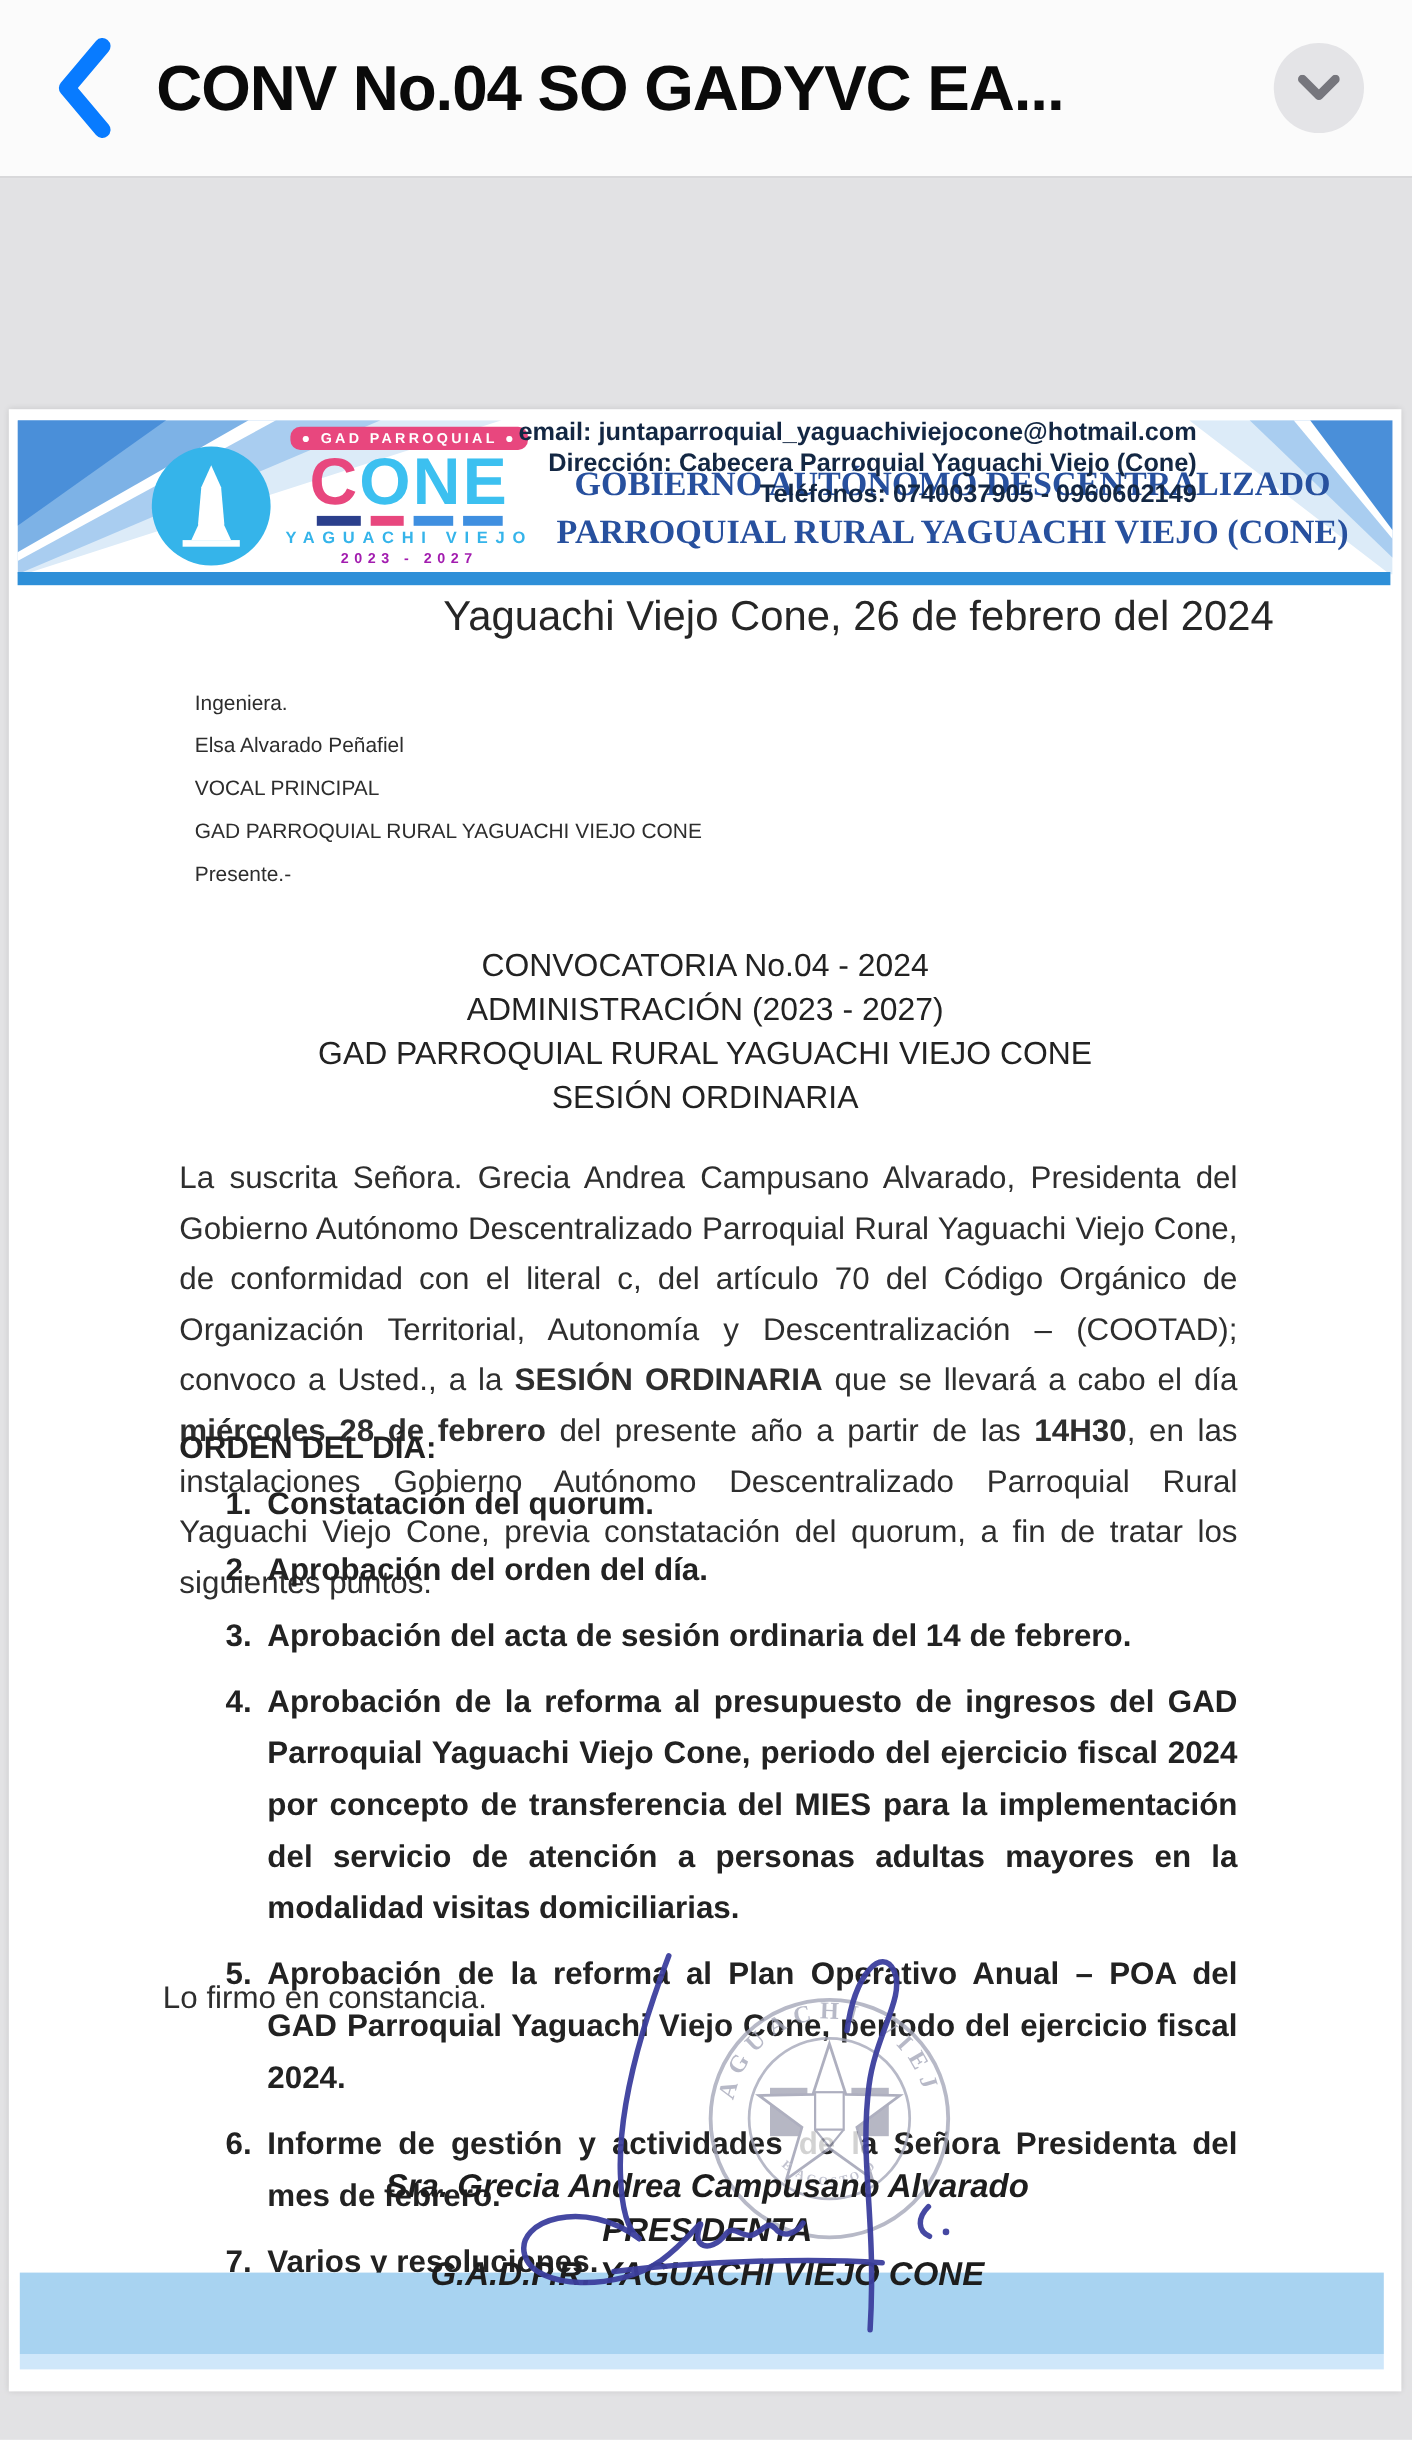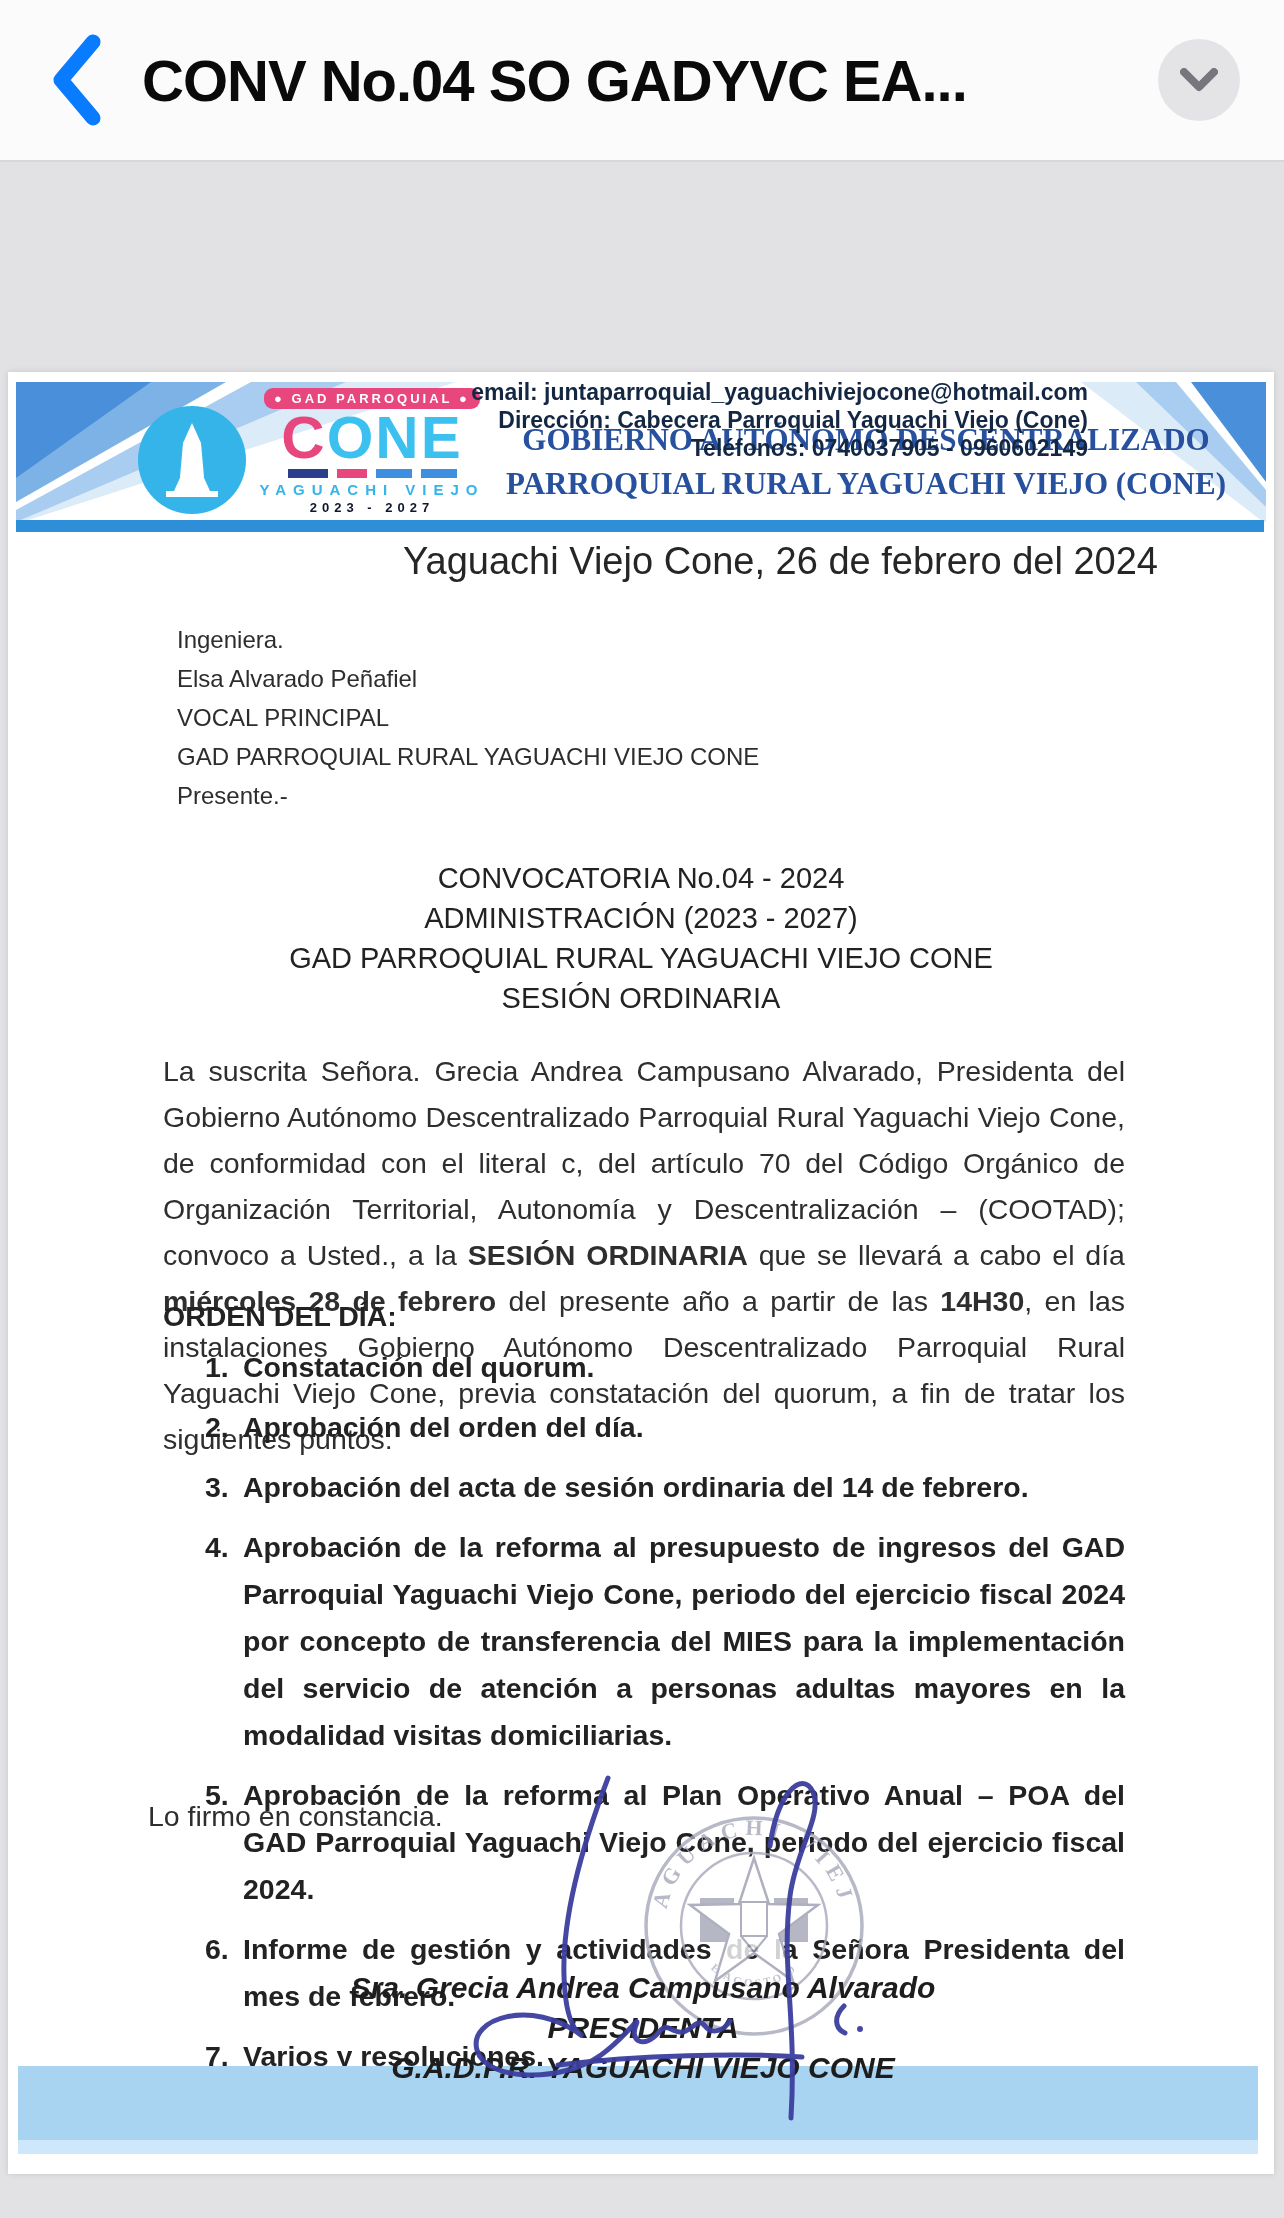--- a/index.html
+++ b/index.html
@@ -48,31 +48,31 @@
   .logo-badge {
     display:inline-block; background:#e8477e; color:#fff; font-size:13px; font-weight:700;
     letter-spacing:3px; padding:3px 10px; border-radius:9px; margin-top:4px;
   }
   .logo-word { font-size:60px; font-weight:800; letter-spacing:2px; line-height:58px; }
   .logo-word .c1 { color:#e8477e; }
   .logo-word .c2 { color:#3cc0f0; }
   .logo-bars { display:flex; justify-content:center; gap:9px; margin:2px 0 3px; }
   .logo-bars i { height:9px; display:block; }
   .logo-sub { color:#35b4ea; font-size:15px; font-weight:700; letter-spacing:7px; }
-  .logo-period { color:#0f172a; font-size:13px; font-weight:700; letter-spacing:5px; margin-top:2px; }
+  .logo-period { color:#a21caf; font-size:13px; font-weight:700; letter-spacing:5px; margin-top:2px; }
   .org-name {
     position:absolute; left:470px; top:36px; width:760px; text-align:center;
     font-family:"Liberation Serif", serif; font-weight:700; color:#27509e;
     font-size:31px; line-height:44px;
   }
   .divider { position:absolute; left:8px; right:10px; top:148px; height:12px; background:#2e8fd8; }
 
   .date-line { position:absolute; top:168px; right:116px; font-size:38px; color:#262626; }
 
-  .addressee { position:absolute; left:169px; top:248px; font-size:24px; line-height:39px; color:#2d2d2d; }
+  .addressee { position:absolute; left:169px; top:248px; font-size:19px; line-height:39px; color:#2d2d2d; }
 
   .doc-titles {
     position:absolute; left:0; top:486px; width:1266px; text-align:center;
     font-size:29px; font-weight:400; line-height:40px; color:#222;
   }
 
   .body-par {
     position:absolute; left:155px; top:676px; width:962px;
     font-size:28.5px; line-height:46px; text-align:justify; color:#2e2e2e;
   }

